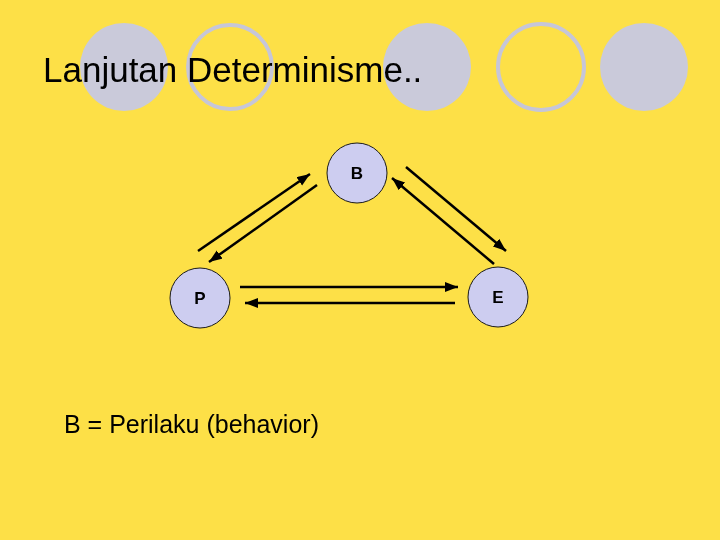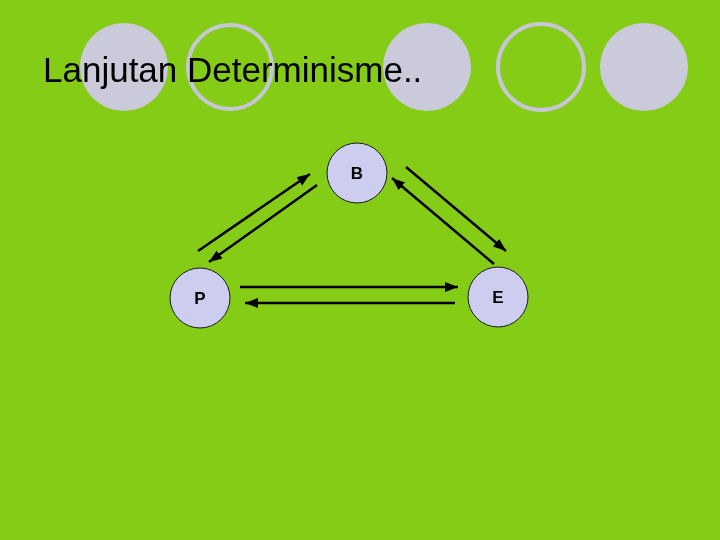--- a/index.html
+++ b/index.html
@@ -1,17 +1,17 @@
 <!DOCTYPE html>
 <html><head>
 <meta charset="utf-8">
 <style>
   html,body { margin:0; padding:0; background:#888; }
   .slide {
-    position:relative; width:720px; height:540px; background:#84cc16;
+    position:relative; width:720px; height:540px; background:#fde047;
     overflow:hidden; font-family:"Liberation Sans","DejaVu Sans",sans-serif;
     margin:0 auto;
   }
   .decor-svg { position:absolute; left:0; top:0; width:720px; height:140px; }
   .decor-filled { fill:#cacada; }
   .decor-outline { fill:none; stroke:#c6c6d8; stroke-width:4; }
   .title {
     position:absolute; left:43px; top:50px; margin:0;
     font-size:35px; font-weight:400; color:#000; white-space:pre;
   }
@@ -65,17 +65,18 @@
       <circle class="node-circle" cx="200" cy="298" r="30"></circle>
       <text class="node-label" x="200" y="304">P</text>
     </g>
     <g>
       <circle class="node-circle" cx="498" cy="297" r="30"></circle>
       <text class="node-label" x="498" y="303">E</text>
     </g>
   </svg>
 
   <div class="body-text">
+    <div class="line">B = Perilaku (behavior)</div>
     
     
   </div>
 
 </div>
 
 </body></html>

